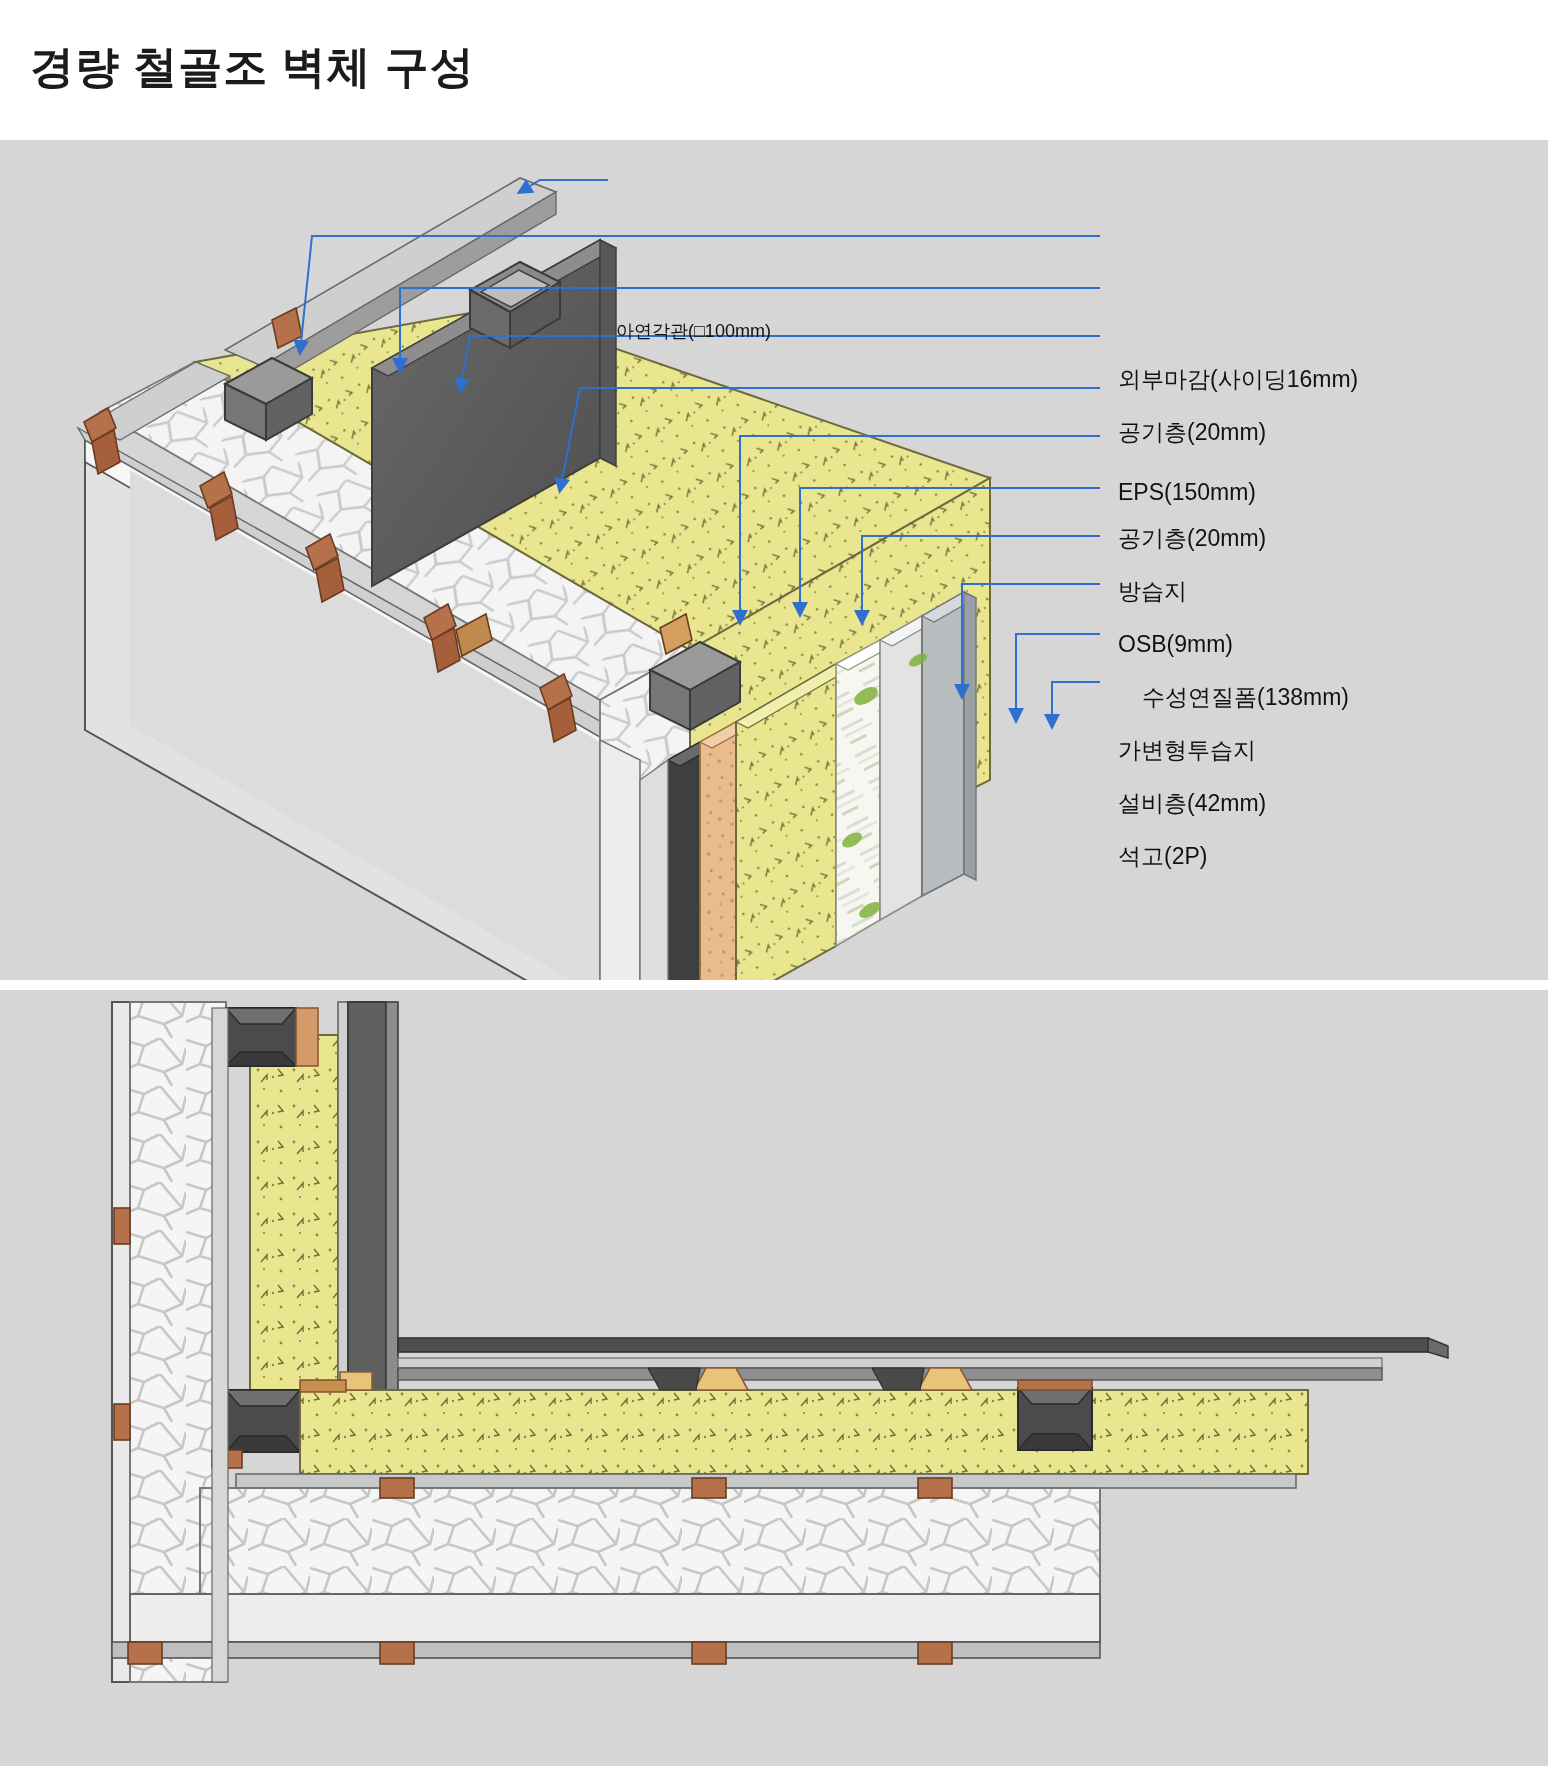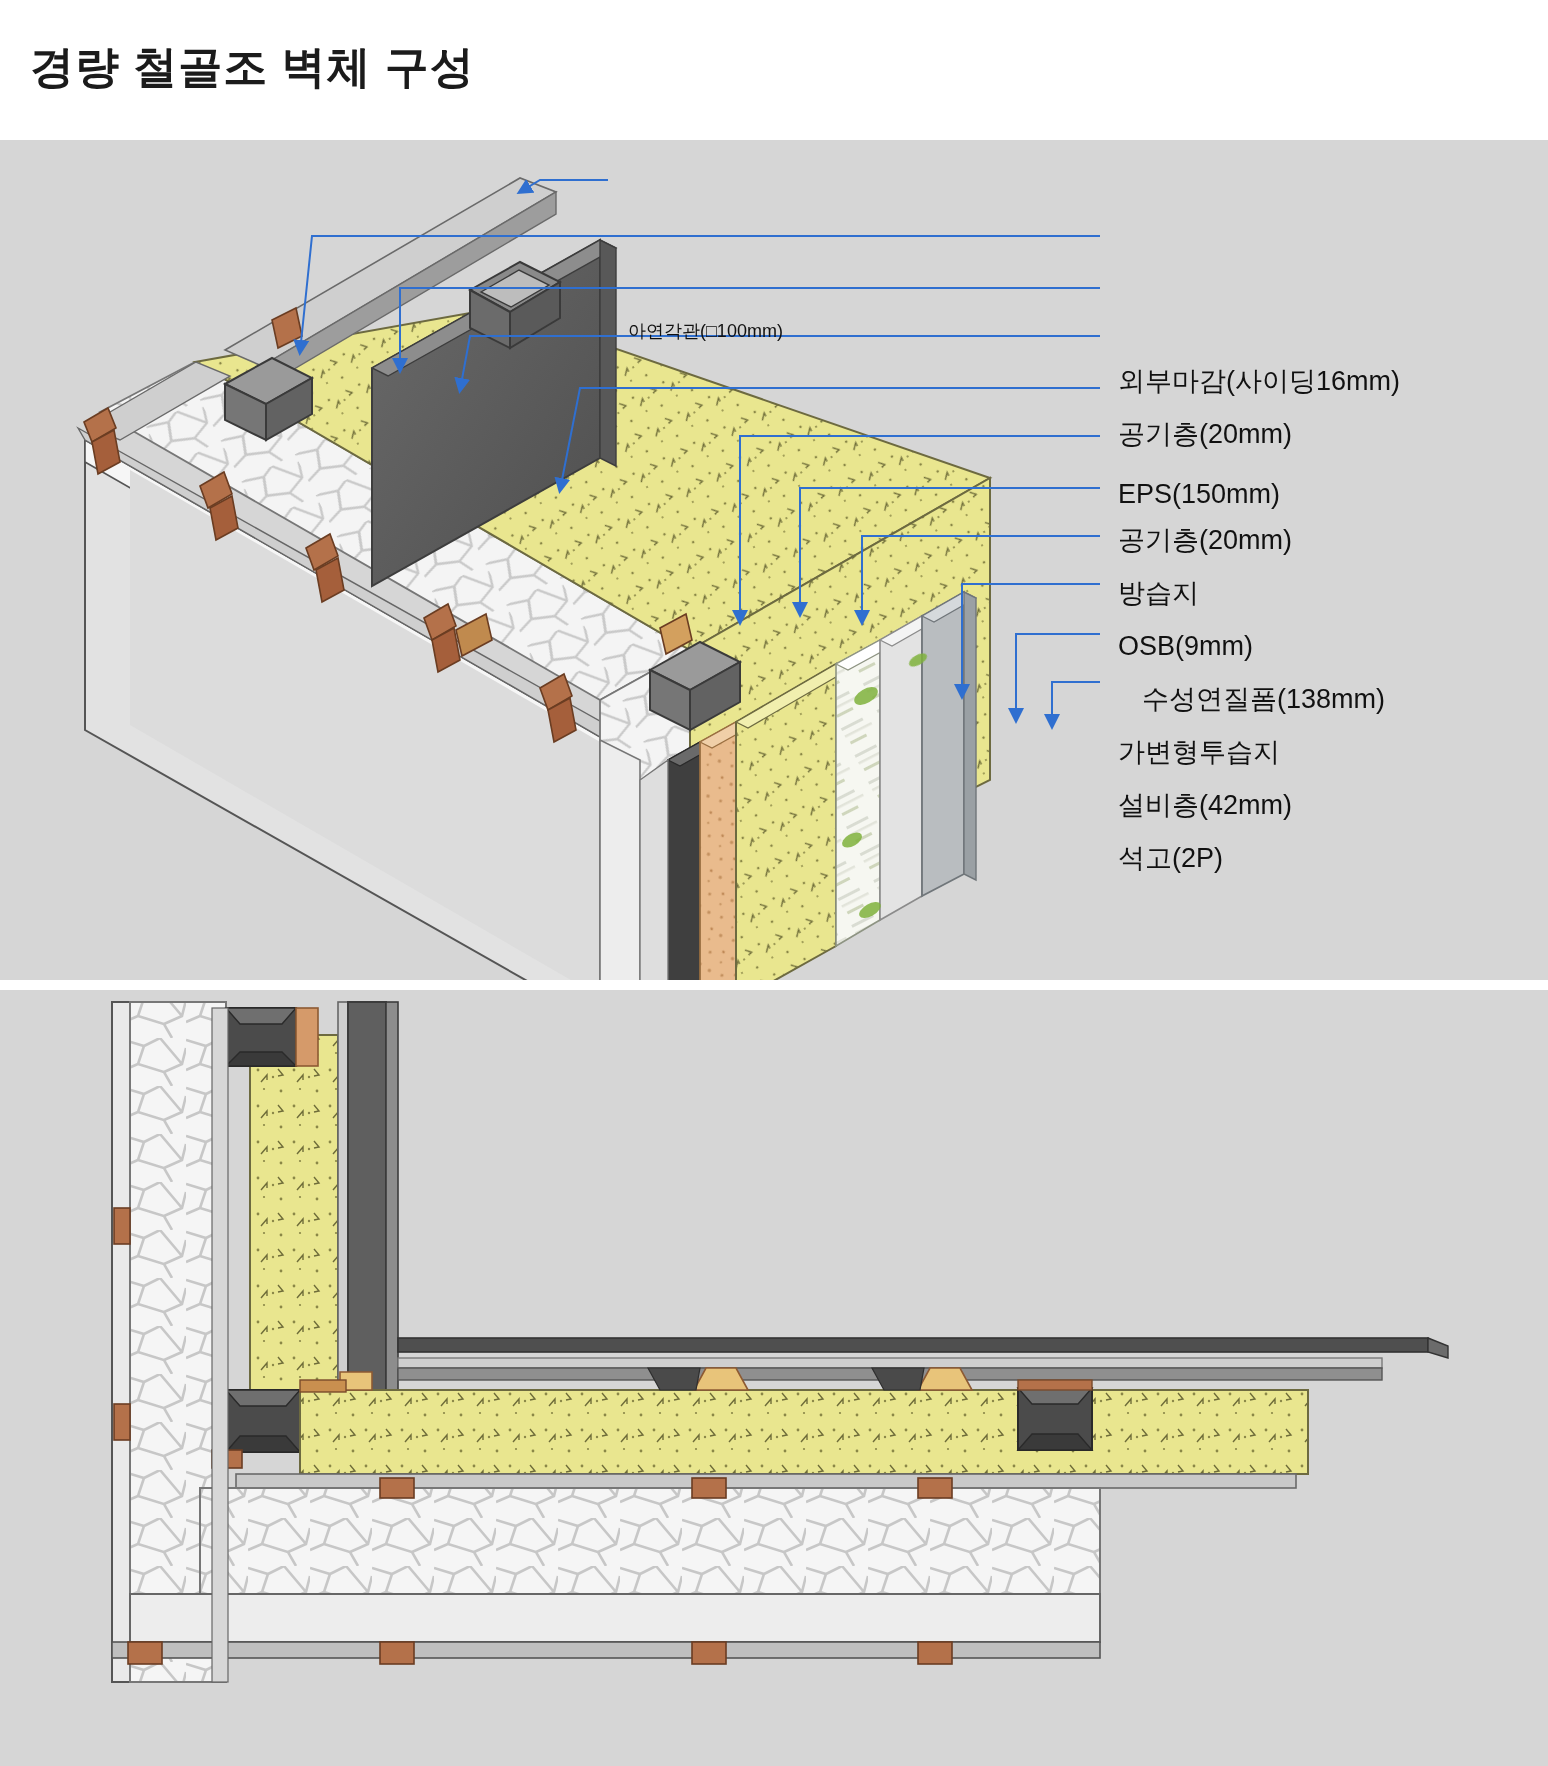--- a/index.html
+++ b/index.html
@@ -52,21 +52,21 @@
     position: absolute;
     left: 0;
     top: 980px;
     width: 1548px;
     height: 10px;
     background: #ffffff;
   }
   
   .label {
     position: absolute;
-    font-size: 27px;
+    font-size: 23px;
     color: #111111;
     white-space: nowrap;
     line-height: 1;
   }
   .label-small {
     position: absolute;
     font-size: 18px;
     color: #111111;
     white-space: nowrap;
     line-height: 1;
@@ -236,21 +236,21 @@
         <path d="M1100,396 L862,396 L862,482"></path>
 
         <path d="M1100,444 L962,444 L962,556"></path>
 
         <path d="M1100,494 L1016,494 L1016,580"></path>
 
         <path d="M1100,542 L1052,542 L1052,586"></path>
       </g>
     </svg>
 
-    <div class="label-small" style="left:616px; top:182px;margin-left:12px;">아연각관(□100mm)</div>
+    <div class="label-small" style="left:616px; top:182px;">아연각관(□100mm)</div>
 
     <div class="label" style="left:1118px; top:228px;">외부마감(사이딩16mm)</div>
     <div class="label" style="left:1118px; top:281px;">공기층(20mm)</div>
     <div class="label" style="left:1118px; top:334px;margin-top:7px;">EPS(150mm)</div>
     <div class="label" style="left:1118px; top:387px;">공기층(20mm)</div>
     <div class="label" style="left:1118px; top:440px;">방습지</div>
     <div class="label" style="left:1118px; top:493px;">OSB(9mm)</div>
     <div class="label" style="left:1118px; top:546px;margin-left:24px;">수성연질폼(138mm)</div>
     <div class="label" style="left:1118px; top:599px;">가변형투습지</div>
     <div class="label" style="left:1118px; top:652px;">설비층(42mm)</div>

